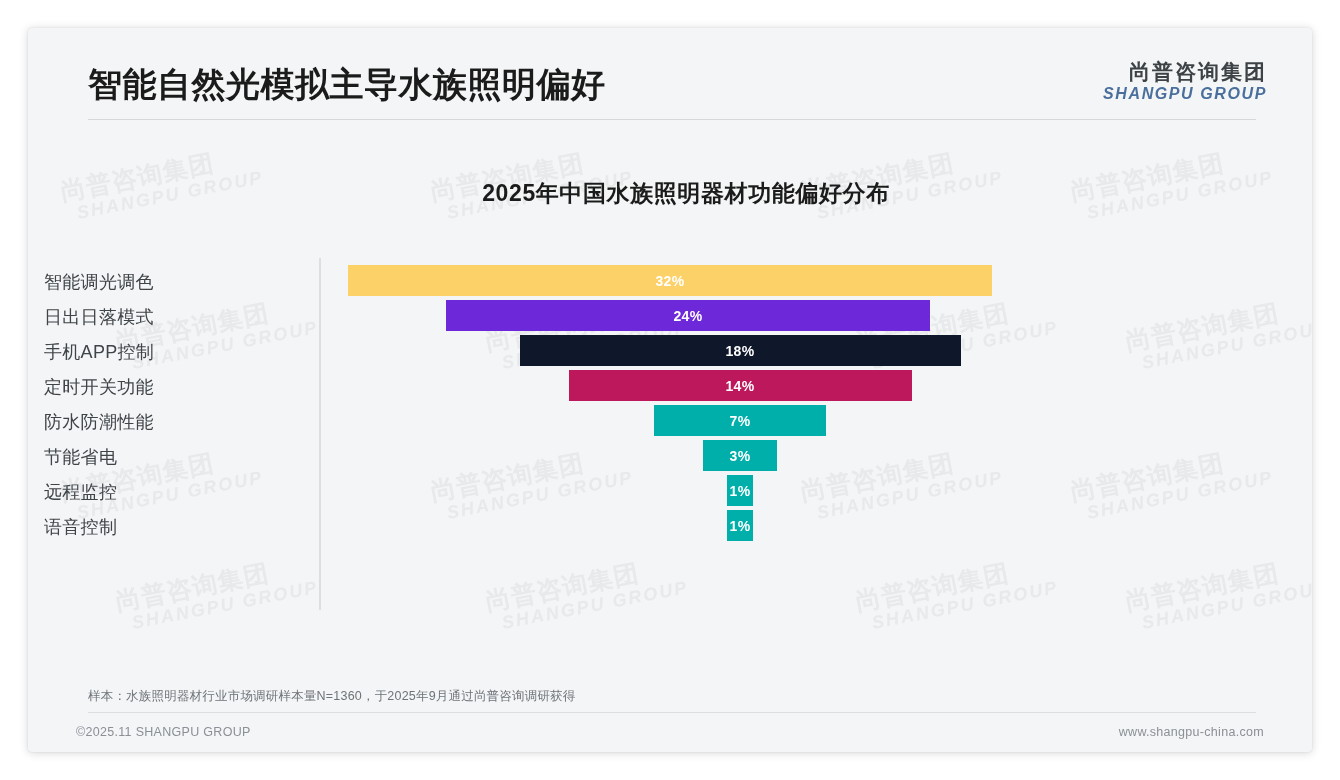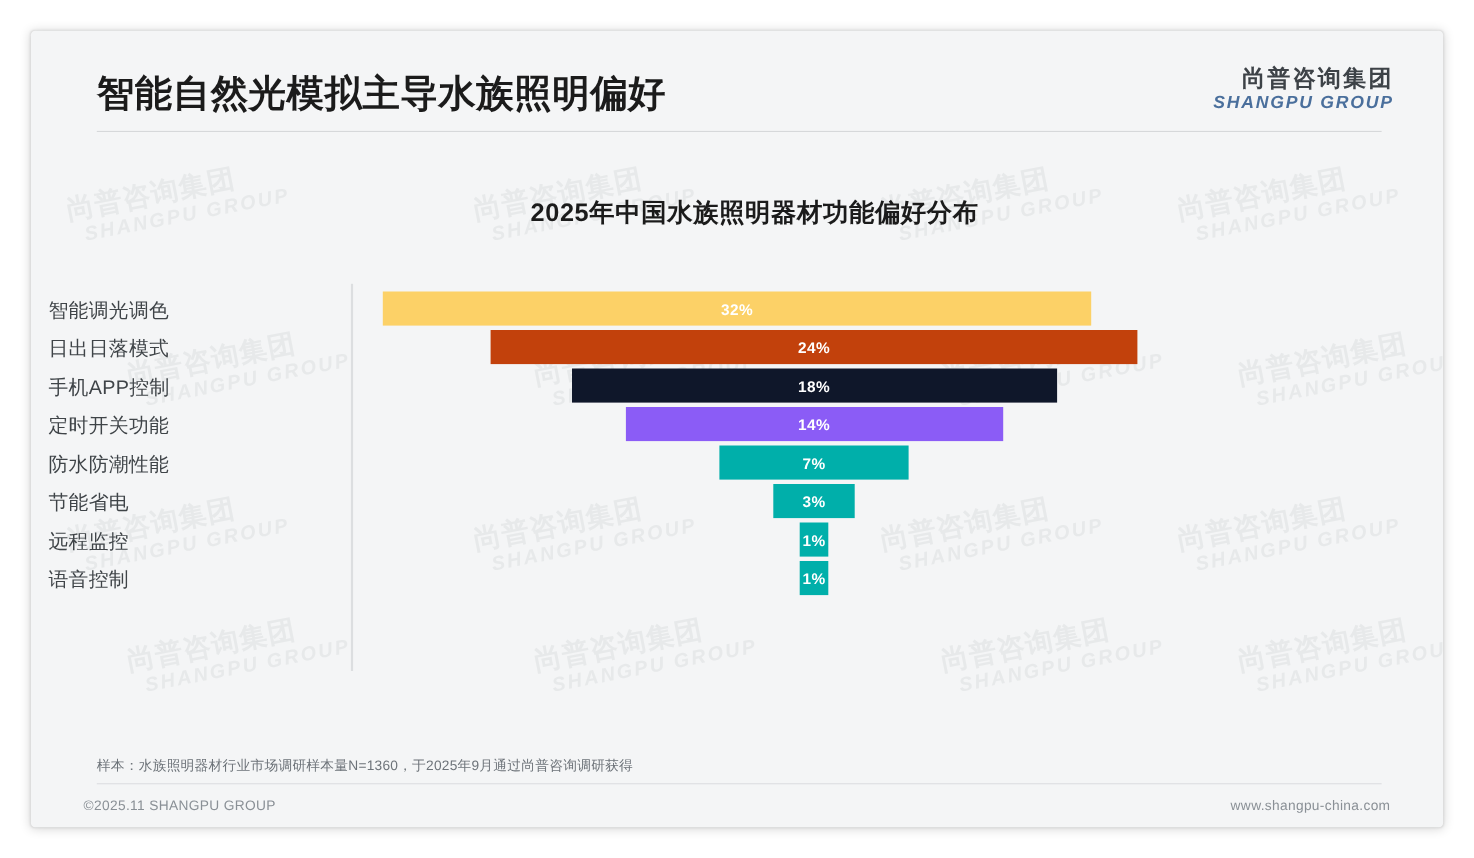--- a/index.html
+++ b/index.html
@@ -326,37 +326,37 @@
               <div class="cat-label">智能调光调色</div>
               <div class="bar-zone">
                 <div class="bar" style="left: 27px; width: 644px; background: rgb(252, 209, 103);">
                   <span class="bar-value">32%</span>
                 </div>
               </div>
             </div>
             <div class="frow">
               <div class="cat-label">日出日落模式</div>
               <div class="bar-zone">
-                <div class="bar" style="left: 125px; width: 588px; background: #c2410c;">
+                <div class="bar" style="left: 125px; width: 484px; background: #6d28d9;">
                   <span class="bar-value">24%</span>
                 </div>
               </div>
             </div>
             <div class="frow">
               <div class="cat-label">手机APP控制</div>
               <div class="bar-zone">
                 <div class="bar" style="left: 198.5px; width: 441px; background: #0f172a;">
                   <span class="bar-value">18%</span>
                 </div>
               </div>
             </div>
             <div class="frow">
               <div class="cat-label">定时开关功能</div>
               <div class="bar-zone">
-                <div class="bar" style="left: 247.5px; width: 343px; background: #8b5cf6;">
+                <div class="bar" style="left: 247.5px; width: 343px; background: #be185d;">
                   <span class="bar-value">14%</span>
                 </div>
               </div>
             </div>
             <div class="frow">
               <div class="cat-label">防水防潮性能</div>
               <div class="bar-zone">
                 <div class="bar" style="left: 333.25px; width: 171.5px; background: rgb(0, 175, 170);">
                   <span class="bar-value">7%</span>
                 </div>

